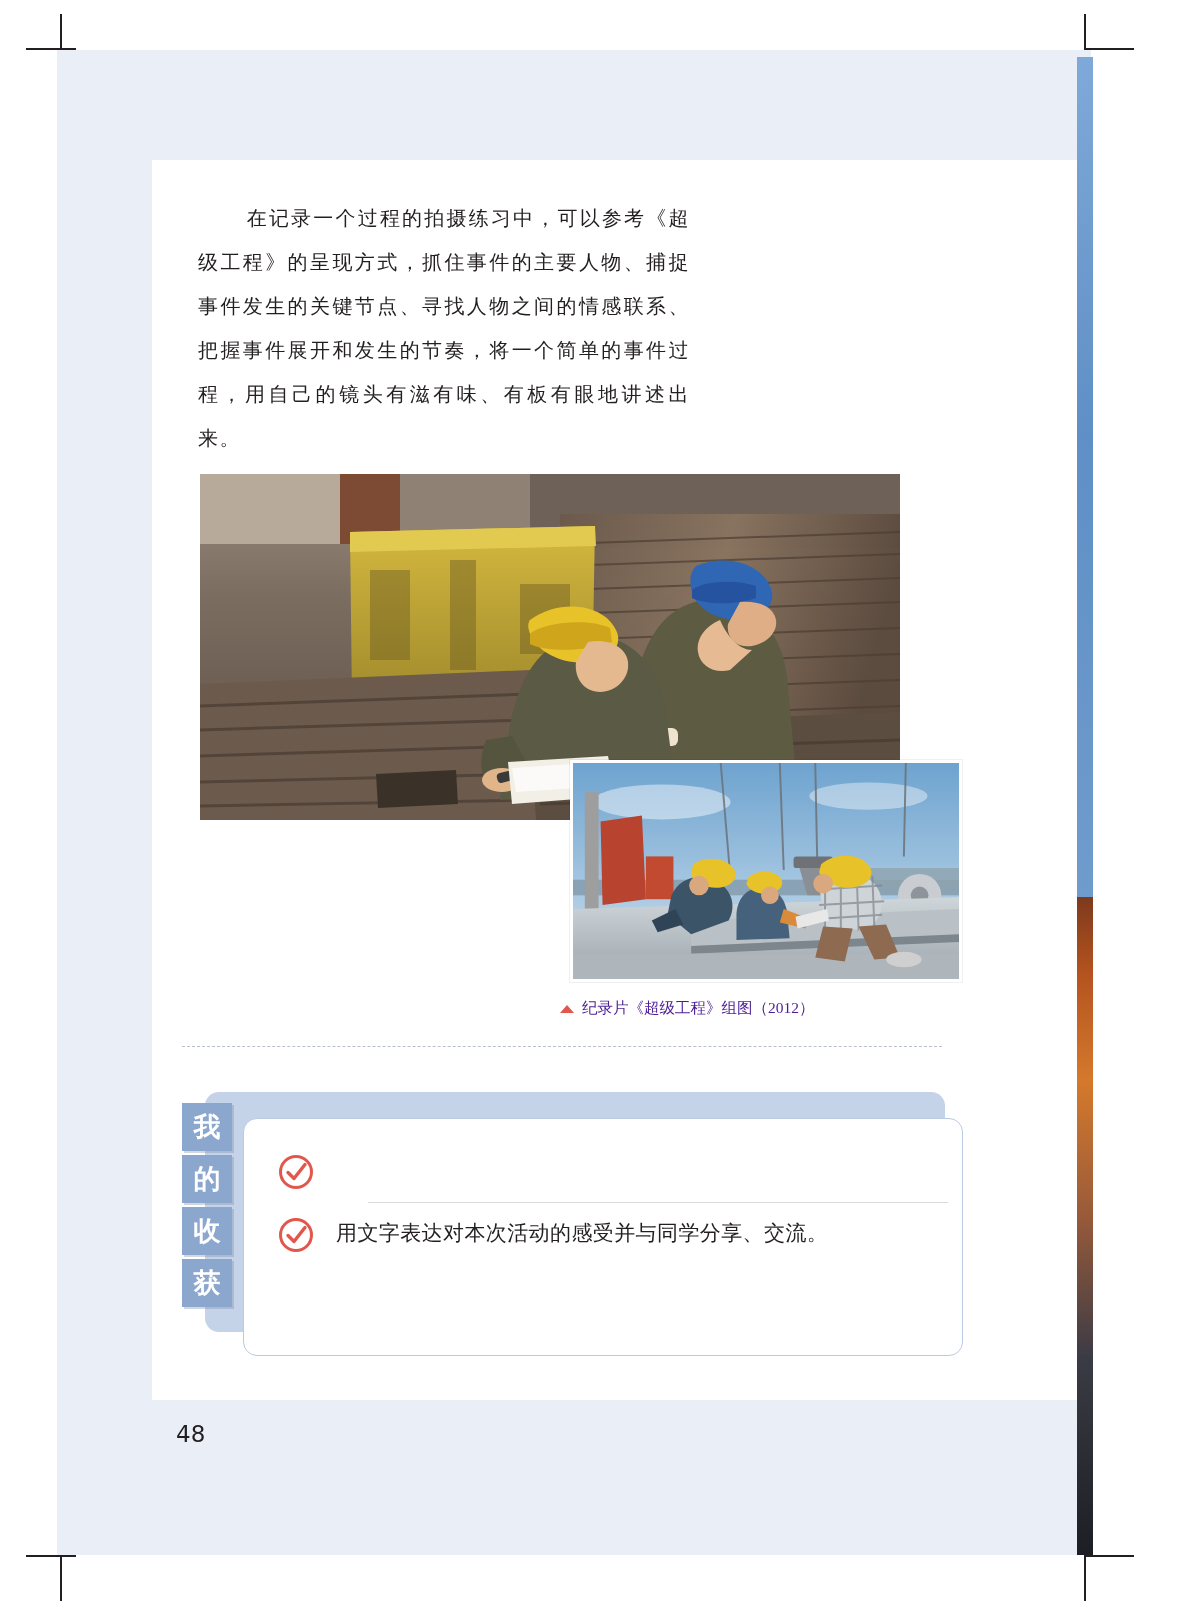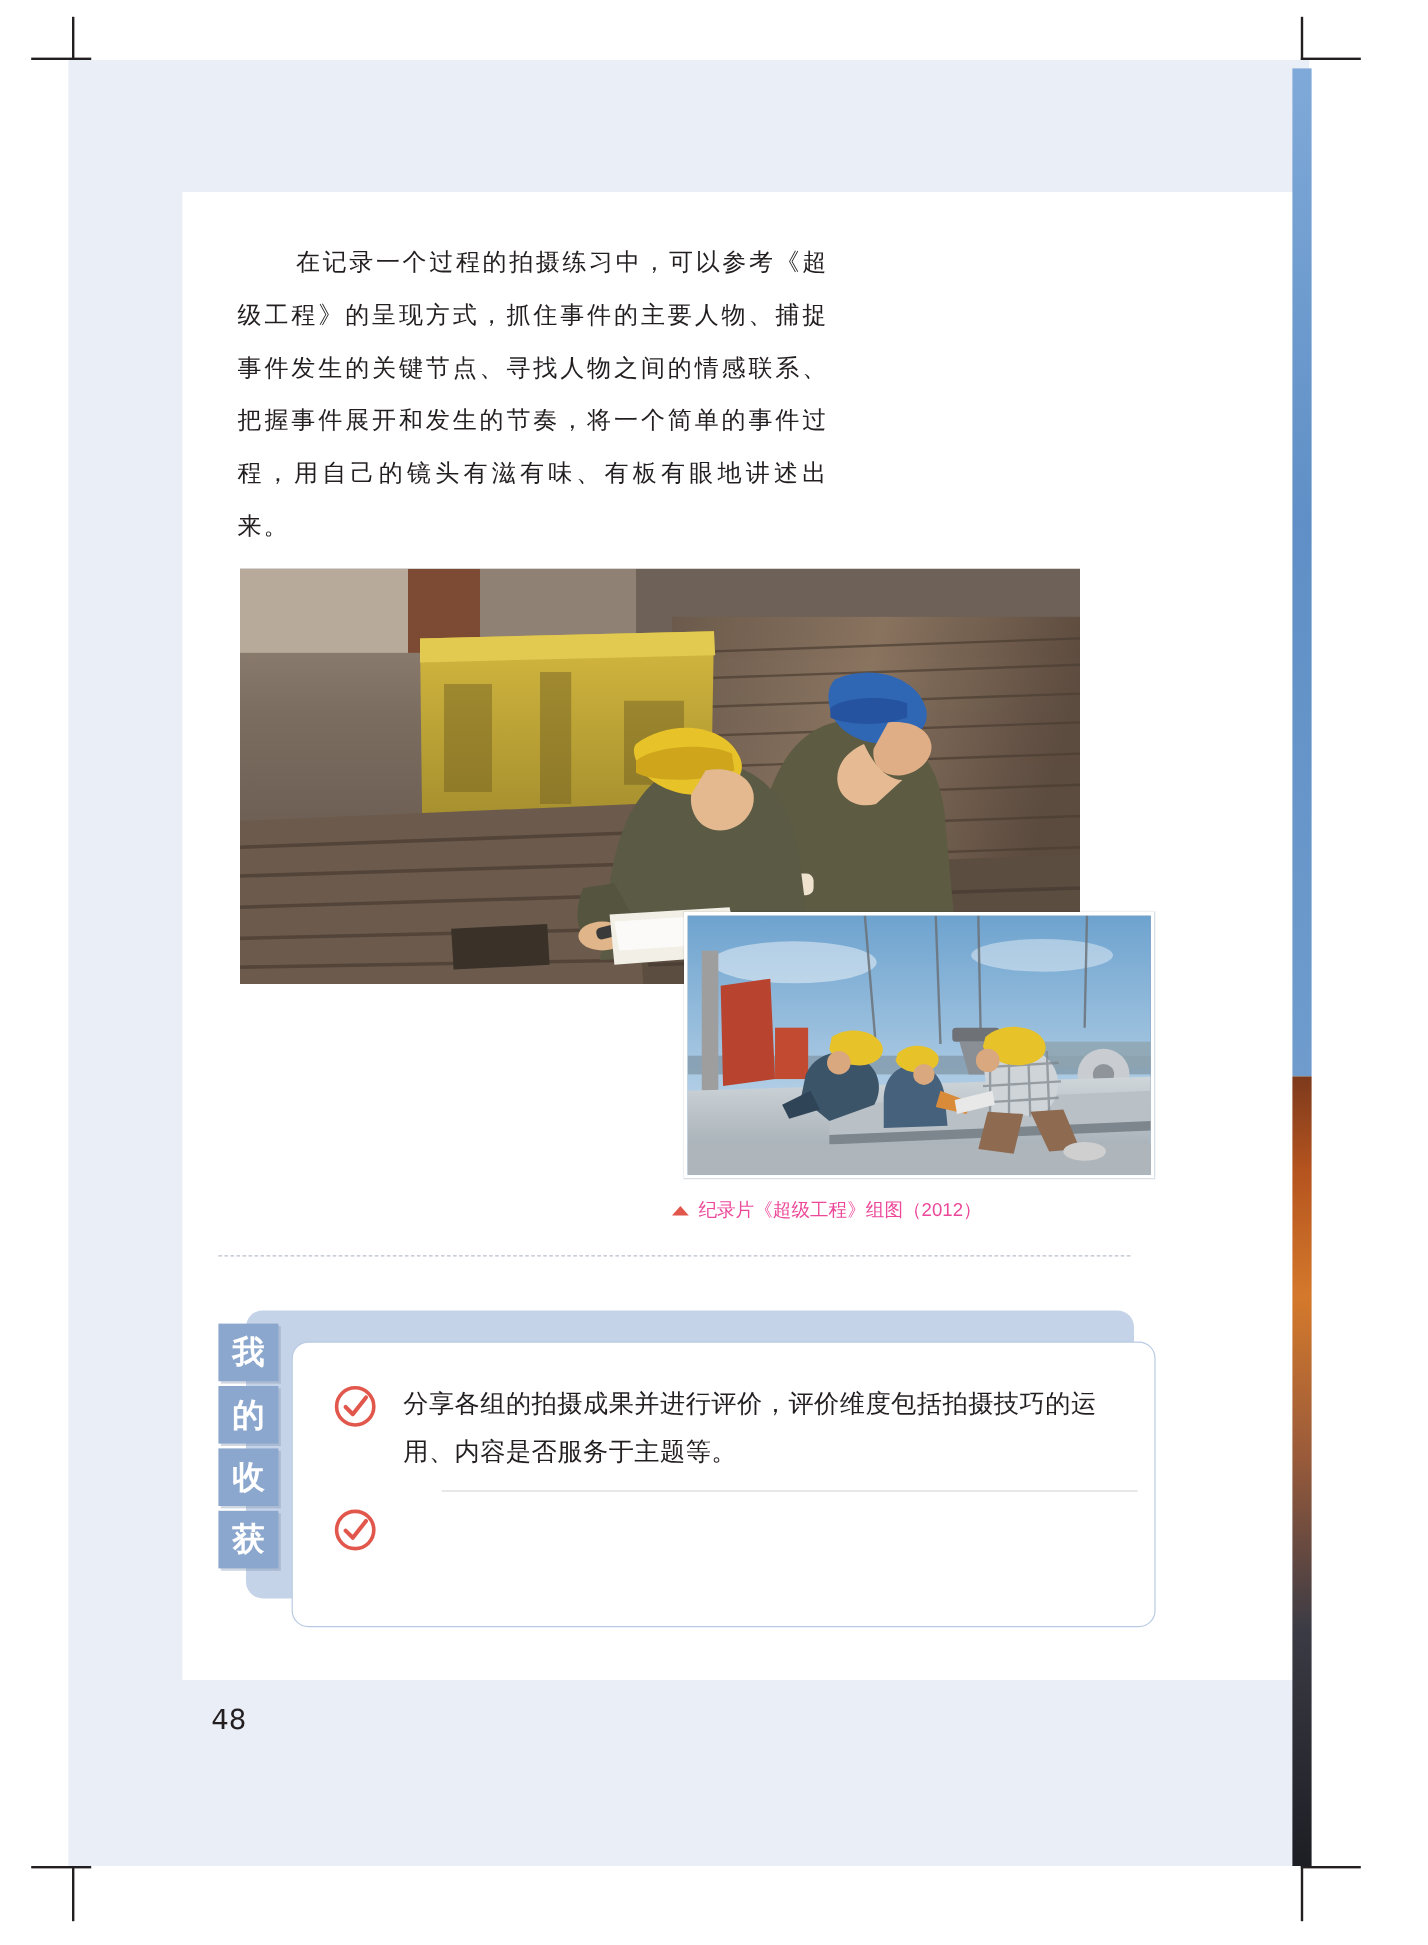--- a/index.html
+++ b/index.html
@@ -103,23 +103,23 @@
     box-shadow: 0 0 0 1px rgba(0,0,0,0.06);
   }
   .photo-svg { display: block; width: 100%; height: 100%; }
 
   
   .caption {
     position: absolute;
     left: 560px;
     top: 998px;
     width: 380px;
-    font-family: Liberation Sans, sans-serif;
+    font-family: Liberation Serif, serif;
     font-size: 15.5px;
-    color: #ec4899;
+    color: #4c1d95;
     display: flex;
     align-items: center;
     gap: 8px;
     white-space: nowrap;
   }
   .caption-tri {
     width: 0; height: 0;
     border-left: 7px solid transparent;
     border-right: 7px solid transparent;
     border-bottom: 8px solid #e2574c;
@@ -427,23 +427,23 @@
   <div class="tab-char">收</div>
   <div class="tab-char">获</div>
 </div>
 
 <div class="harvest-items">
   <div class="harvest-item">
     <svg class="check-icon" viewBox="0 0 36 36">
       <circle cx="18" cy="18" r="15.5" fill="none" stroke="#e2574c" stroke-width="3"></circle>
       <path d="M10 18.5 L16 24.5 L27 10.5" fill="none" stroke="#e2574c" stroke-width="3.4" stroke-linecap="round" stroke-linejoin="round"></path>
     </svg>
-    <div class="harvest-text">分享各组的拍摄成果并进行评价，评价维度包括拍摄技巧的运用、内容是否服务于主题等。</div>
   </div>
   <div class="harvest-item">
     <svg class="check-icon" viewBox="0 0 36 36">
       <circle cx="18" cy="18" r="15.5" fill="none" stroke="#e2574c" stroke-width="3"></circle>
       <path d="M10 18.5 L16 24.5 L27 10.5" fill="none" stroke="#e2574c" stroke-width="3.4" stroke-linecap="round" stroke-linejoin="round"></path>
     </svg>
+    <div class="harvest-text">用文字表达对本次活动的感受并与同学分享、交流。</div>
   </div>
 </div>
 
 <div class="page-number">48</div>
 
 </body></html>

